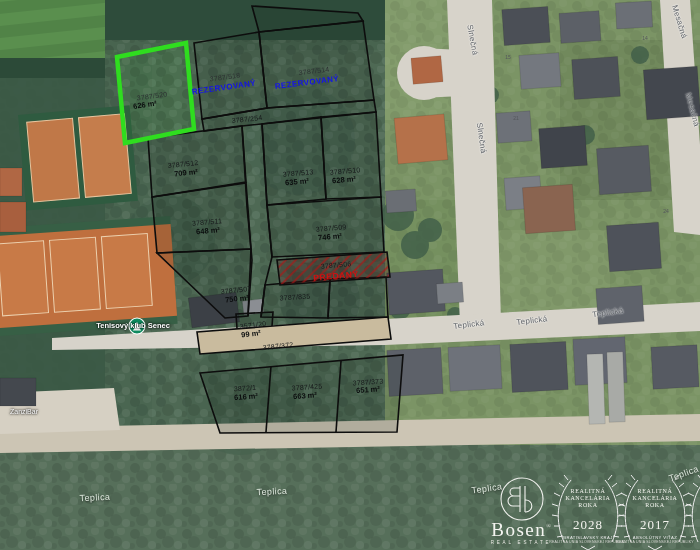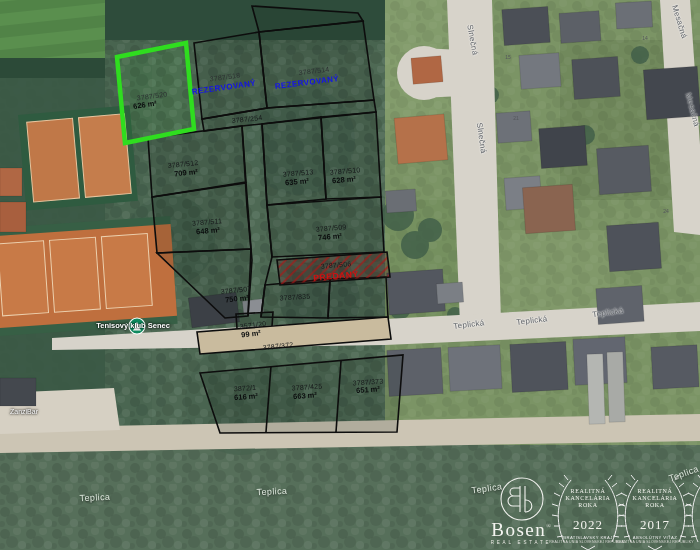--- a/index.html
+++ b/index.html
@@ -239,21 +239,21 @@
   <div class="lbl housenum" style="left:516px;top:118px;transform:translate(-50%,-50%);">21</div>
   <div class="lbl housenum" style="left:645px;top:38px;transform:translate(-50%,-50%);">14</div>
   <div class="lbl housenum" style="left:666px;top:211px;transform:translate(-50%,-50%);">24</div>
 
   <div class="lbl brand-name" style="left:521px;top:529px;transform:translate(-50%,-50%);"><span>Bosen</span><sup>®</sup></div>
   <div class="lbl brand-tag" style="left:521px;top:543px;transform:translate(-50%,-50%);">REAL ESTATE</div>
 
   <div class="lbl award-line" style="left:588px;top:491px;transform:translate(-50%,-50%);">REALITNÁ</div>
   <div class="lbl award-line" style="left:588px;top:498px;transform:translate(-50%,-50%);">KANCELÁRIA</div>
   <div class="lbl award-line" style="left:588px;top:505px;transform:translate(-50%,-50%);">ROKA</div>
-  <div class="lbl award-year" style="left:588px;top:524px;transform:translate(-50%,-50%);">2022</div>
+  <div class="lbl award-year" style="left:588px;top:524px;transform:translate(-50%,-50%);">2028</div>
   <div class="lbl award-sub" style="left:588px;top:538px;transform:translate(-50%,-50%);">BRATISLAVSKÝ KRAJ</div>
   <div class="lbl award-foot" style="left:588px;top:543px;transform:translate(-50%,-50%);">REALITNÁ ÚNIA SLOVENSKEJ REPUBLIKY</div>
 
   <div class="lbl award-line" style="left:655px;top:491px;transform:translate(-50%,-50%);">REALITNÁ</div>
   <div class="lbl award-line" style="left:655px;top:498px;transform:translate(-50%,-50%);">KANCELÁRIA</div>
   <div class="lbl award-line" style="left:655px;top:505px;transform:translate(-50%,-50%);">ROKA</div>
   <div class="lbl award-year" style="left:655px;top:524px;transform:translate(-50%,-50%);">2017</div>
   <div class="lbl award-sub" style="left:655px;top:538px;transform:translate(-50%,-50%);">ABSOLÚTNY VÍŤAZ</div>
   <div class="lbl award-foot" style="left:655px;top:543px;transform:translate(-50%,-50%);">REALITNÁ ÚNIA SLOVENSKEJ REPUBLIKY</div>
 </div>

